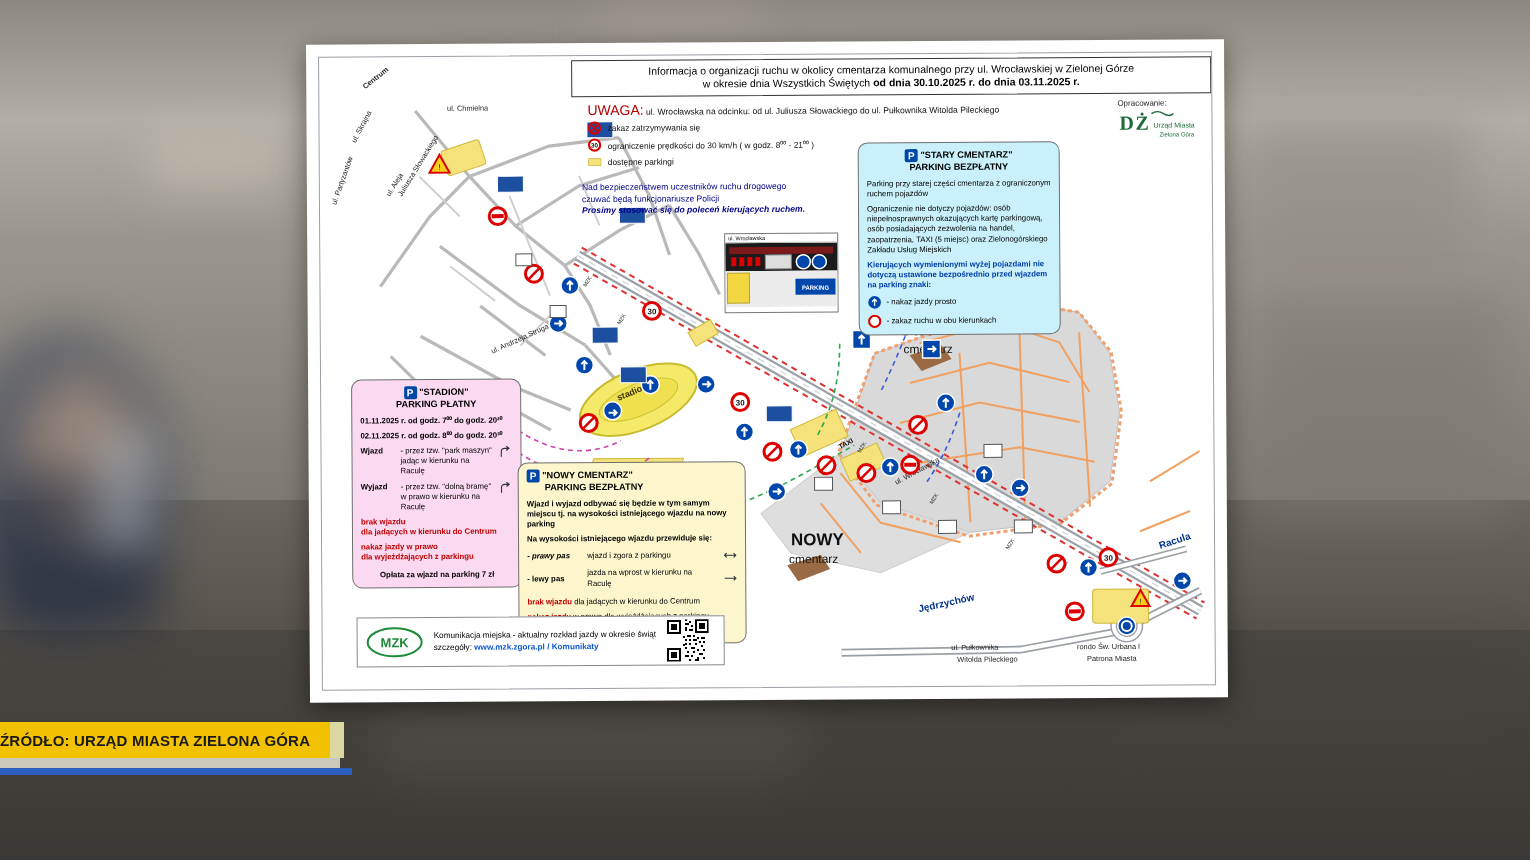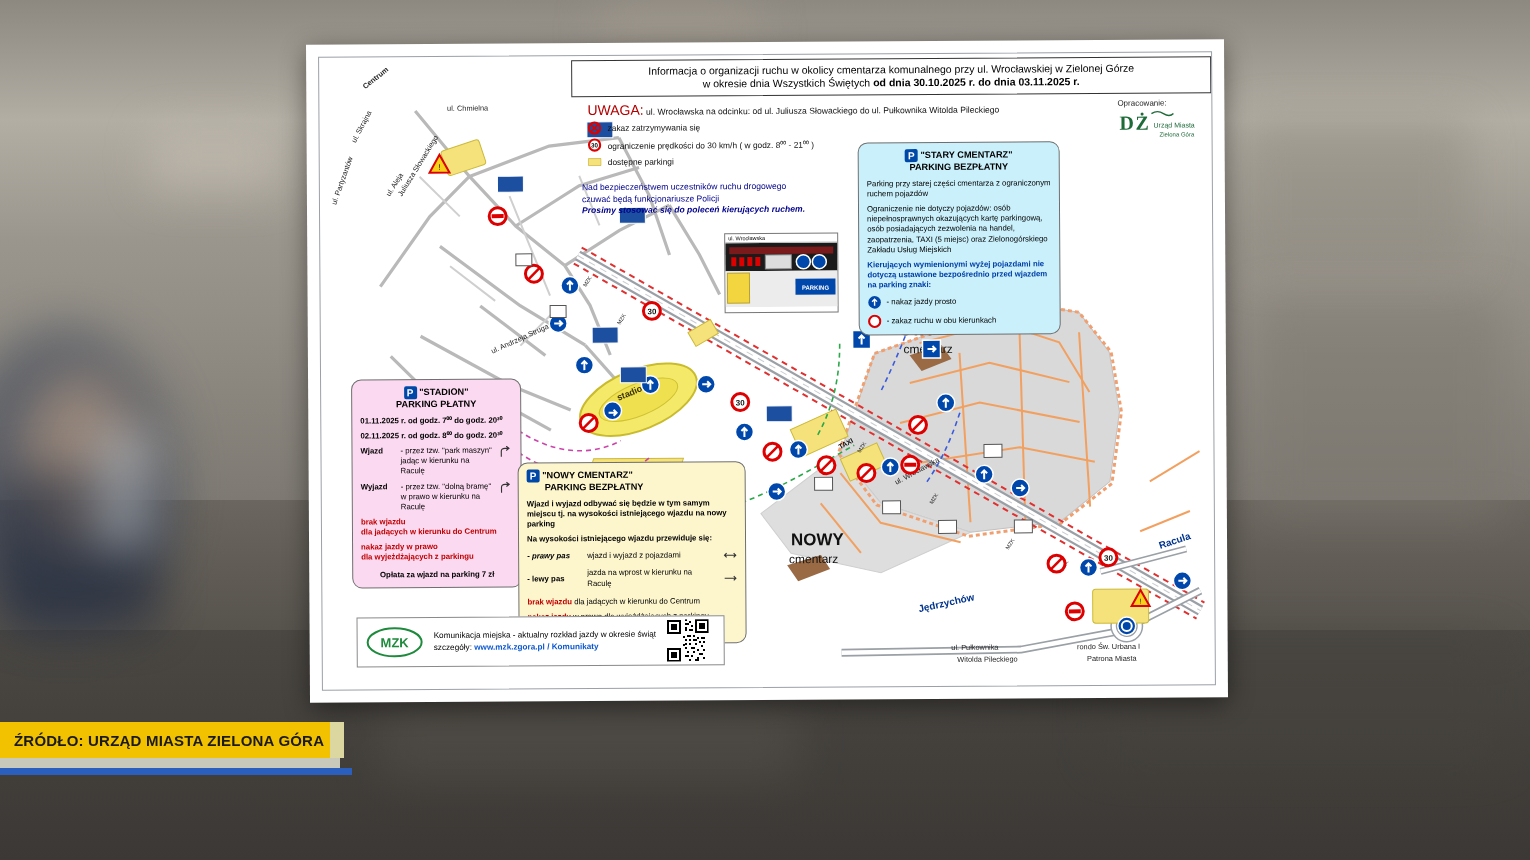--- a/index.html
+++ b/index.html
@@ -57,21 +57,21 @@
   .pbadge{display:inline-block;width:13px;height:13px;background:#0048a8;color:#fff;font-weight:bold;font-size:10px;line-height:13px;text-align:center;border-radius:2px;vertical-align:middle;}
   .red{color:#c00000;font-weight:bold;}
   .blue{color:#003ea8;}
   
   #mzk{position:absolute;left:34px;top:560px;width:350px;height:48px;border:1px solid #8a8a8a;background:#fff;display:flex;align-items:center;gap:10px;padding:0 8px;}
   #mzk .txt{font-size:8.2px;line-height:1.5;}
   #mzk .lnk{color:#0b57d0;font-weight:bold;}
   .qr{width:42px;height:42px;}
   
   #banner{position:absolute;left:0;top:722px;width:330px;height:36px;background:#f2c200;display:flex;align-items:center;}
-  #banner .t{font-size:15px;font-weight:bold;color:#1a1a1a;padding-left:14px;letter-spacing:.2px;}
+  #banner .t{font-size:15px;font-weight:bold;color:#1a1a1a;letter-spacing:.2px;}
   #bannerShadow{position:absolute;left:0;top:758px;width:340px;height:10px;background:#c9c9bb;}
   #bannerBlue{position:absolute;left:0;top:768px;width:352px;height:7px;background:#2b5fbf;}
   #bannerTail{position:absolute;left:330px;top:722px;width:14px;height:36px;background:#dcd7a0;}
   .street{font-size:7.4px;fill:#222;}
 </style>
 </head>
 <body>
 
 <div id="bg">
   <div class="bgband b1"></div>
@@ -536,21 +536,21 @@
   <div class="box" id="boxNowy">
     <div class="ttl" style="text-align:left;">
       <span class="pbadge">P</span>
       <span>"NOWY CMENTARZ"</span>
     </div>
     <div class="ttl" style="text-align:left;padding-left:18px;">PARKING BEZPŁATNY</div>
     <div class="p" style="font-weight:bold;">Wjazd i wyjazd odbywać się będzie w tym samym miejscu tj. na wysokości istniejącego wjazdu na nowy parking</div>
     <div class="p" style="font-weight:bold;">Na wysokości istniejącego wjazdu przewiduje się:</div>
     <div class="p" style="display:flex;gap:6px;align-items:center;">
       <b style="flex:0 0 54px;font-style:italic;">- prawy pas</b>
-      <span style="flex:1;">wjazd i wyjazd z pojazdami</span>
+      <span style="flex:1;">wjazd i zgora z parkingu</span>
       <svg class="ico" viewBox="0 0 20 20">
             <path d="M2 10 L18 10 M5 7 L2 10 L5 13 M15 7 L18 10 L15 13" stroke="#333" fill="none" stroke-width="1.6"></path>
           </svg>
     </div>
     <div class="p" style="display:flex;gap:6px;align-items:center;">
       <b style="flex:0 0 54px;">- lewy pas</b>
       <span style="flex:1;">jazda na wprost w kierunku na Raculę</span>
       <svg class="ico" viewBox="0 0 20 20">
             <path d="M2 10 L18 10 M15 7 L18 10 L15 13" stroke="#333" fill="none" stroke-width="1.6"></path>
           </svg>

